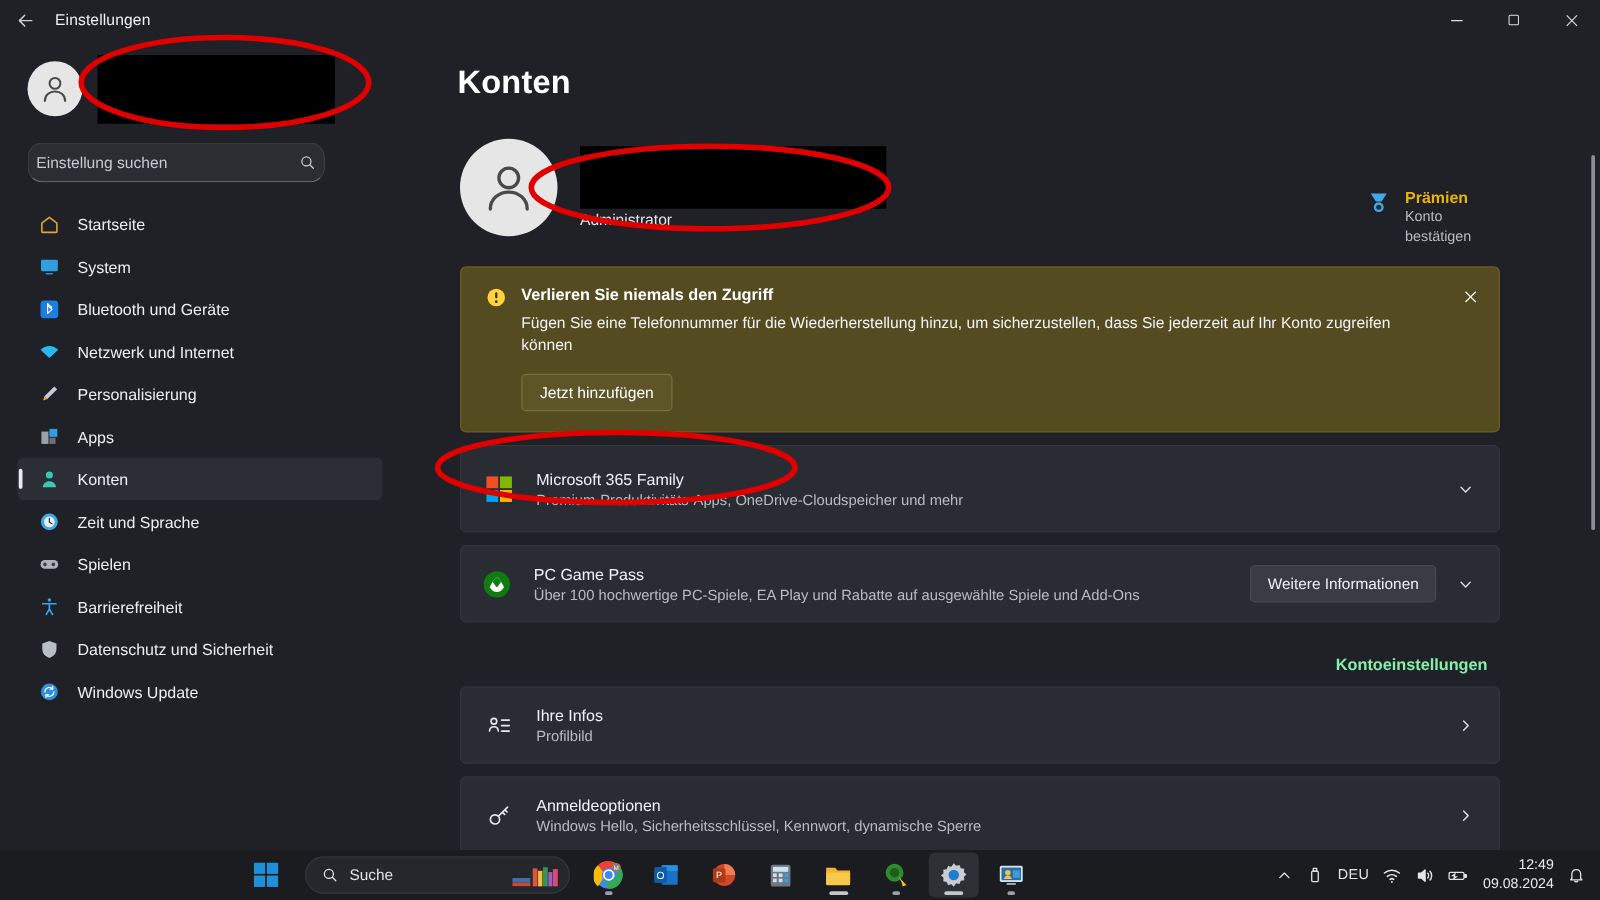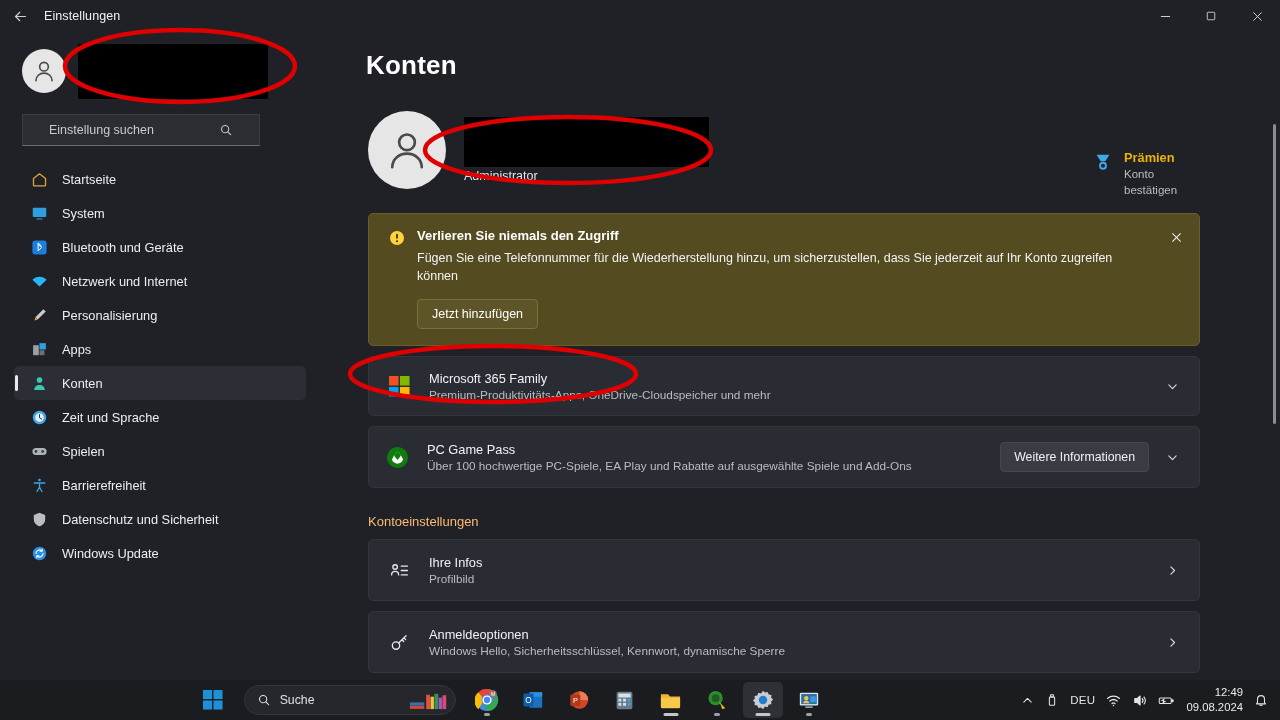--- a/index.html
+++ b/index.html
@@ -80,24 +80,24 @@
     background: #000;
     border-radius: 1px;
   }
   .search-wrap {
     margin: 10px 0 0 8px;
     width: 238px;
     height: 32px;
     background: #2b2d33;
     border: 1px solid #3a3c42;
     border-bottom: 1px solid #6d6f75;
-    border-radius: 0;
+    border-radius: 12px;
     display: flex;
     align-items: center;
-    padding: 0 26px;
+    padding: 0 6px;
   }
   .search-wrap input {
     flex: 1;
     background: transparent;
     border: none;
     outline: none;
     color: #c8cad0;
     font-size: 12.5px;
     font-family: "Liberation Sans", sans-serif;
   }
@@ -243,21 +243,21 @@
     margin: 10px 0 0 20px;
     width: 832px;
     background: #2a2c33;
     border: 1px solid #33353c;
     border-radius: 5px;
     display: flex;
     align-items: center;
     padding: 0 14px 0 18px;
     position: relative;
   }
-  .card.h62 { height: 60px; }
+  .card.h62 { height: 70px; }
   .card.h70 { height: 62px; padding-left: 16px; }
   .card.h68 { height: 62px; }
   .card-ic {
     width: 24px; height: 24px;
     flex: 0 0 24px;
     margin-right: 18px;
     display: flex; align-items: center; justify-content: center;
   }
   .card-ic svg { display: block; }
   .card-text { flex: 1; min-width: 0; }
@@ -278,23 +278,24 @@
   }
   .chev {
     width: 26px;
     display: flex; align-items: center; justify-content: center;
     color: #dadce0;
     font-size: 12px;
   }
 
   .section-head {
     font-size: 13px;
-    color: #fdba74;
-    font-weight: normal;
+    color: #86efac;
+    font-weight: bold;
     margin: 26px 0 8px 20px;
+    text-align: right;
   }
 
   
   .ann { position: absolute; pointer-events: none; z-index: 30; }
   .ann ellipse { fill: none; stroke: #e00000; stroke-width: 4.5; }
 
   
   .scrollbar {
     position: absolute;
     right: 4px; top: 92px;

